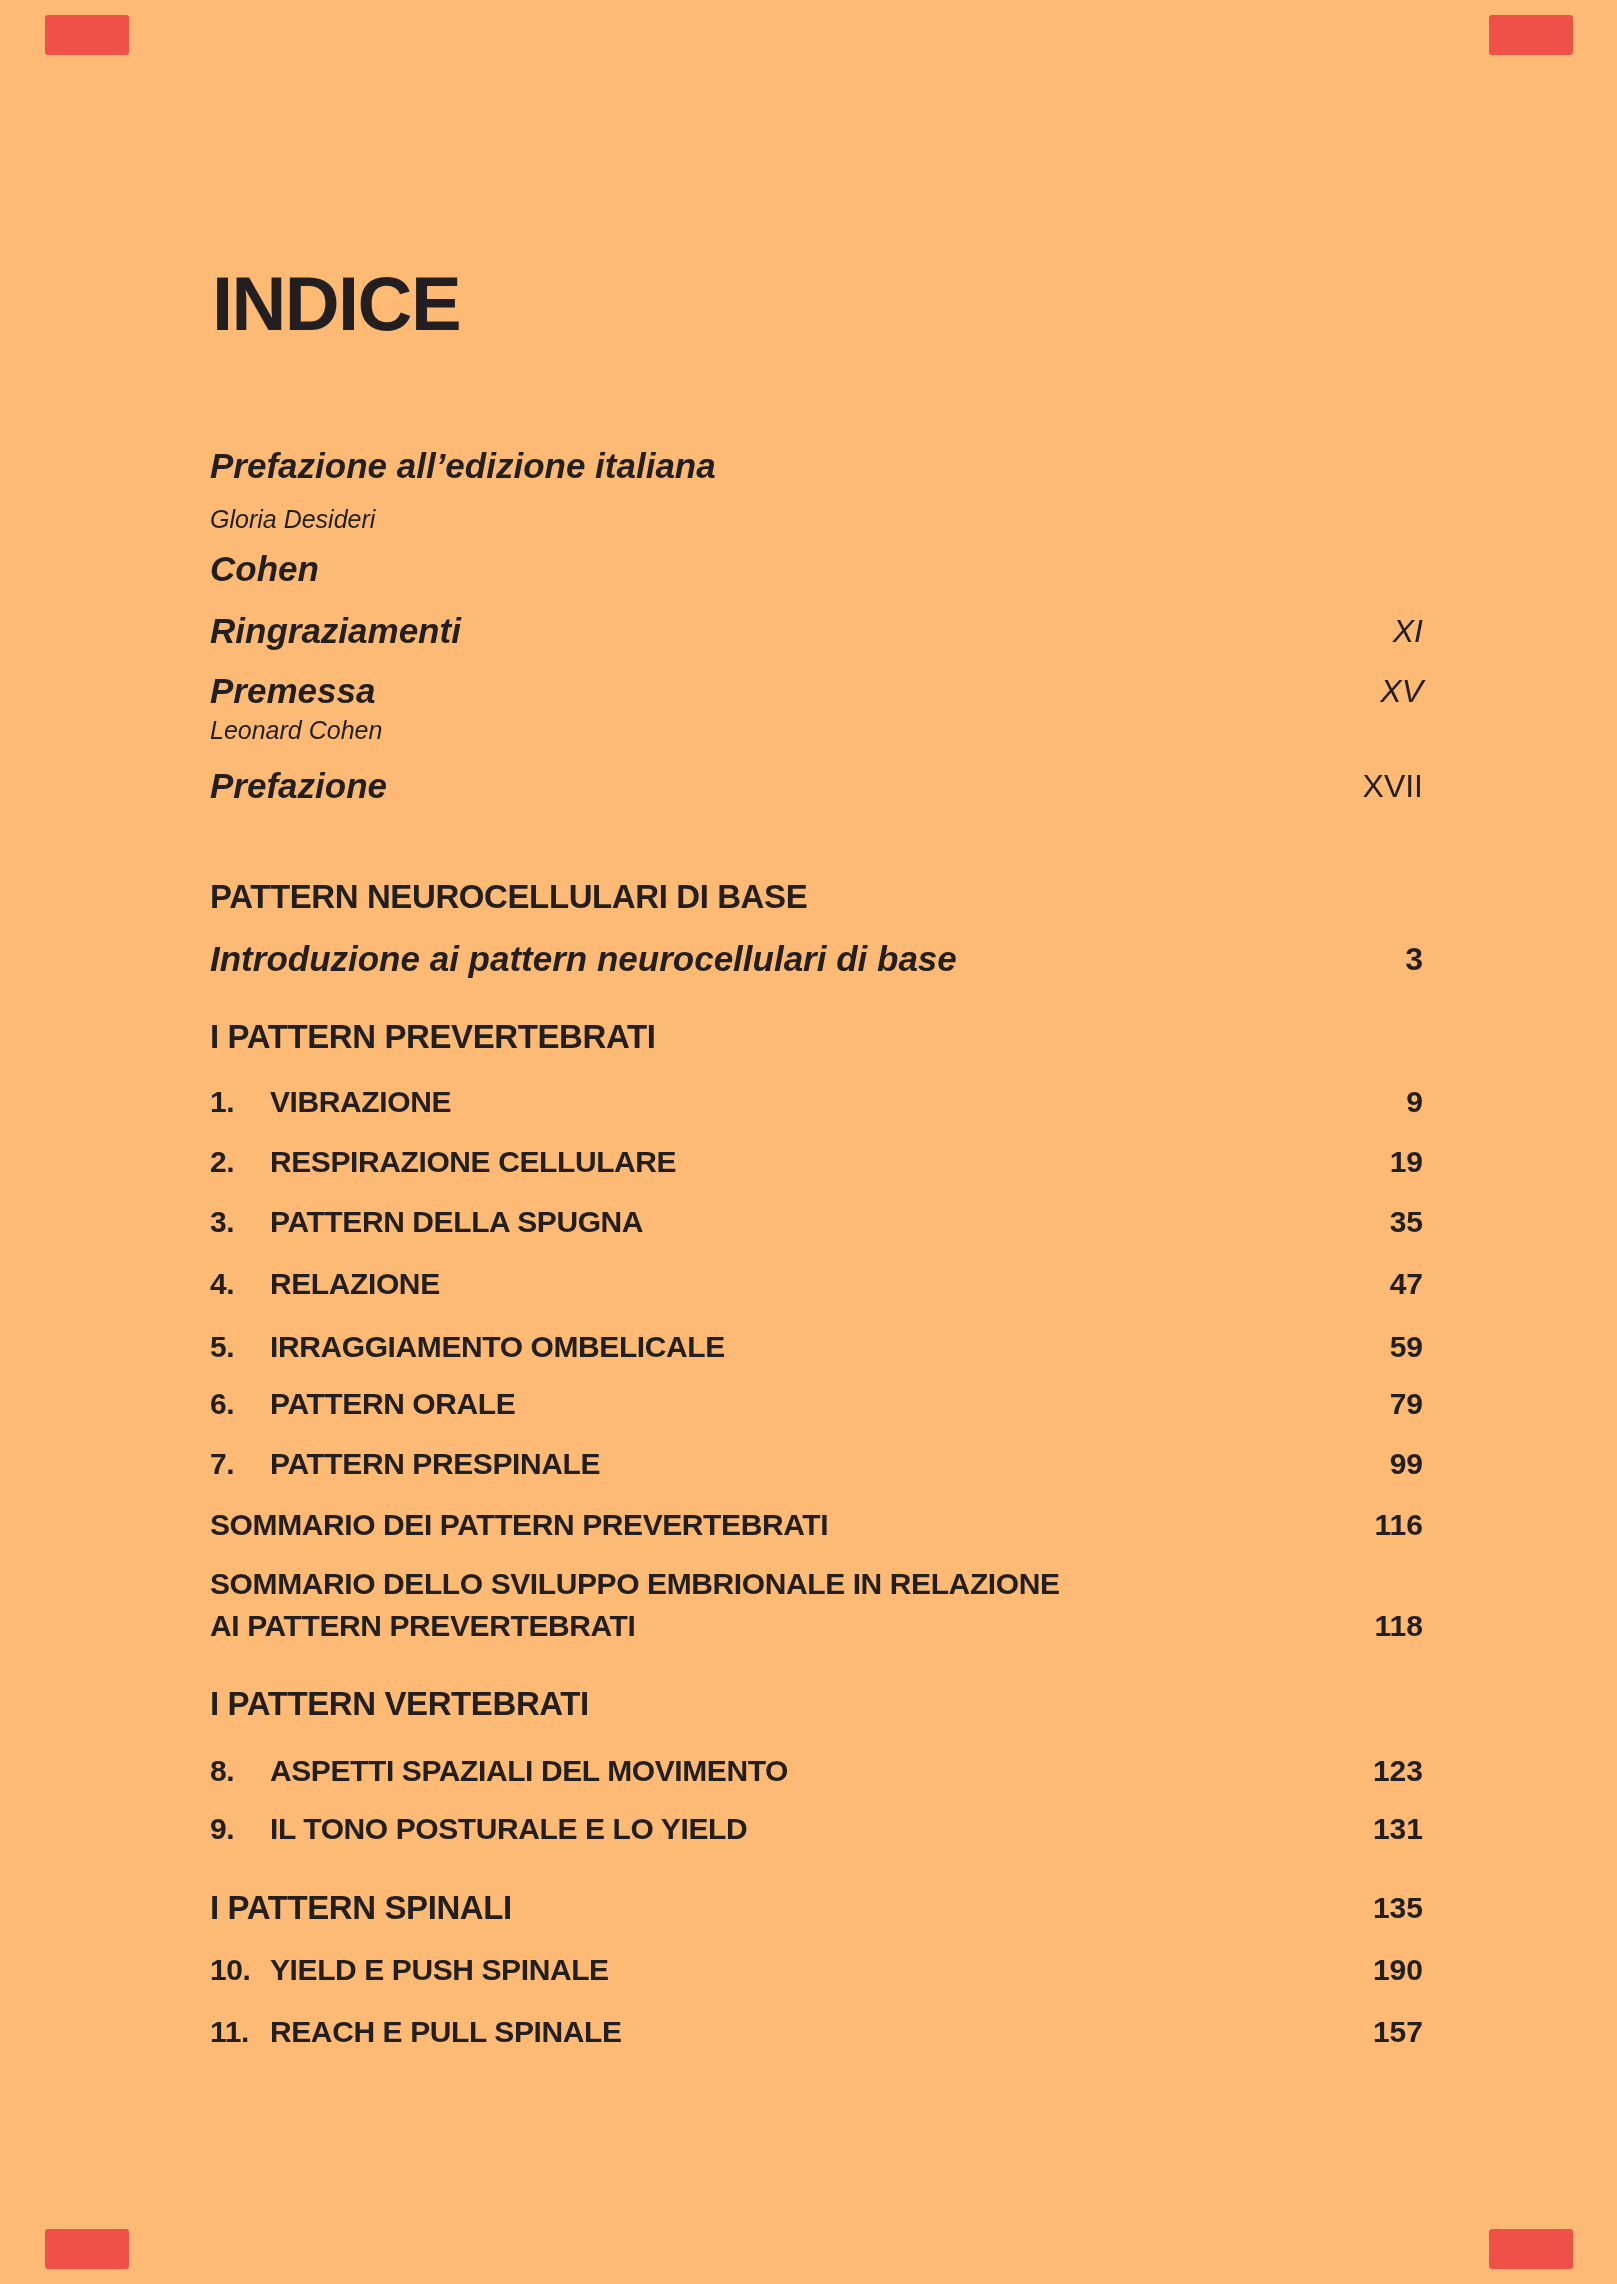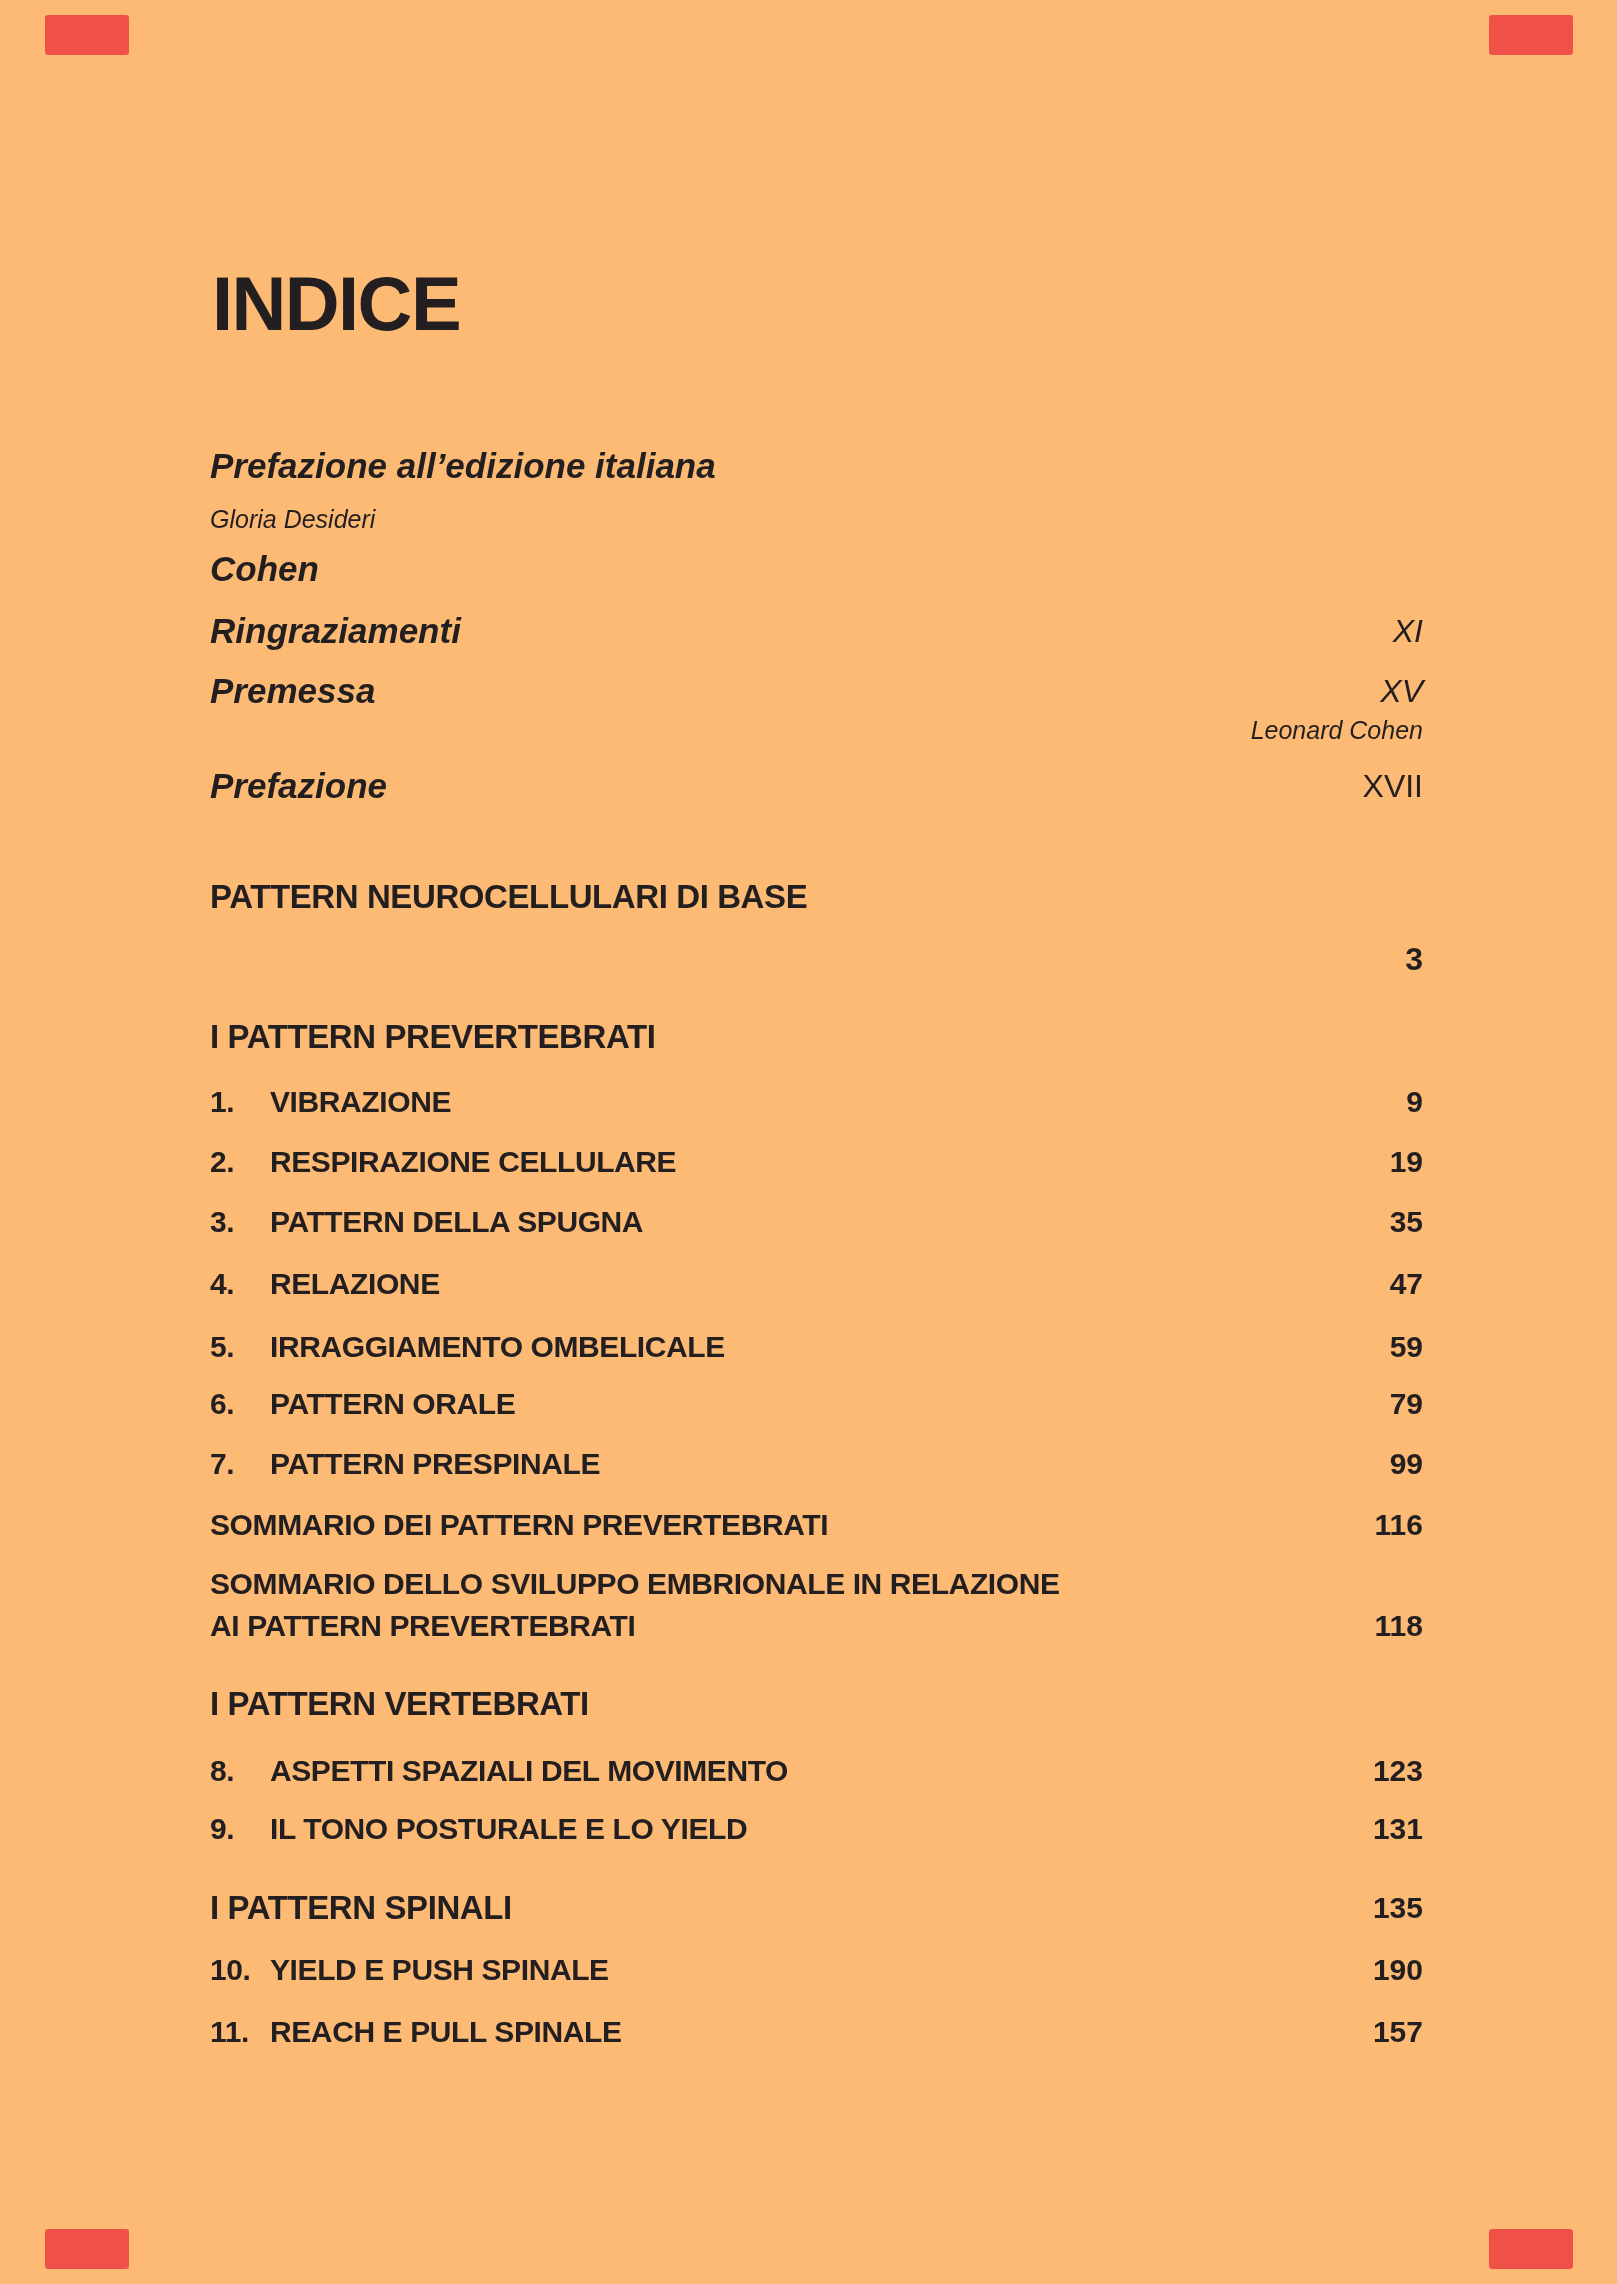--- a/index.html
+++ b/index.html
@@ -130,31 +130,32 @@
         <span class="label">Cohen</span>
       </div>
       <div class="row entry" style="top: 561px;">
         <span class="label">Ringraziamenti</span>
         <span class="pagenum it">XI</span>
       </div>
       <div class="row entry" style="top: 621px;">
         <span class="label">Premessa</span>
         <span class="pagenum it">XV</span>
       </div>
-      <div class="row author" style="top: 660px; justify-content: flex-end;">
+      <div class="row author" style="top: 660px;">
         <span class="label">Leonard Cohen</span>
       </div>
       <div class="row entry" style="top: 716px;">
         <span class="label">Prefazione</span>
         <span class="pagenum">XVII</span>
       </div>
       <div class="row part" style="top: 827px;">
         <span class="label">PATTERN NEUROCELLULARI DI BASE</span>
       </div>
       <div class="row intro" style="top: 889px;">
+        <span class="label">Introduzione ai pattern neurocellulari di base</span>
         <span class="pagenum">3</span>
       </div>
       <div class="row head" style="top: 967px;">
         <span class="label">I PATTERN PREVERTEBRATI</span>
       </div>
       <div class="row item" style="top: 1032px;">
         <span class="num">1.</span>
         <span class="label">VIBRAZIONE</span>
         <span class="pagenum">9</span>
       </div>

